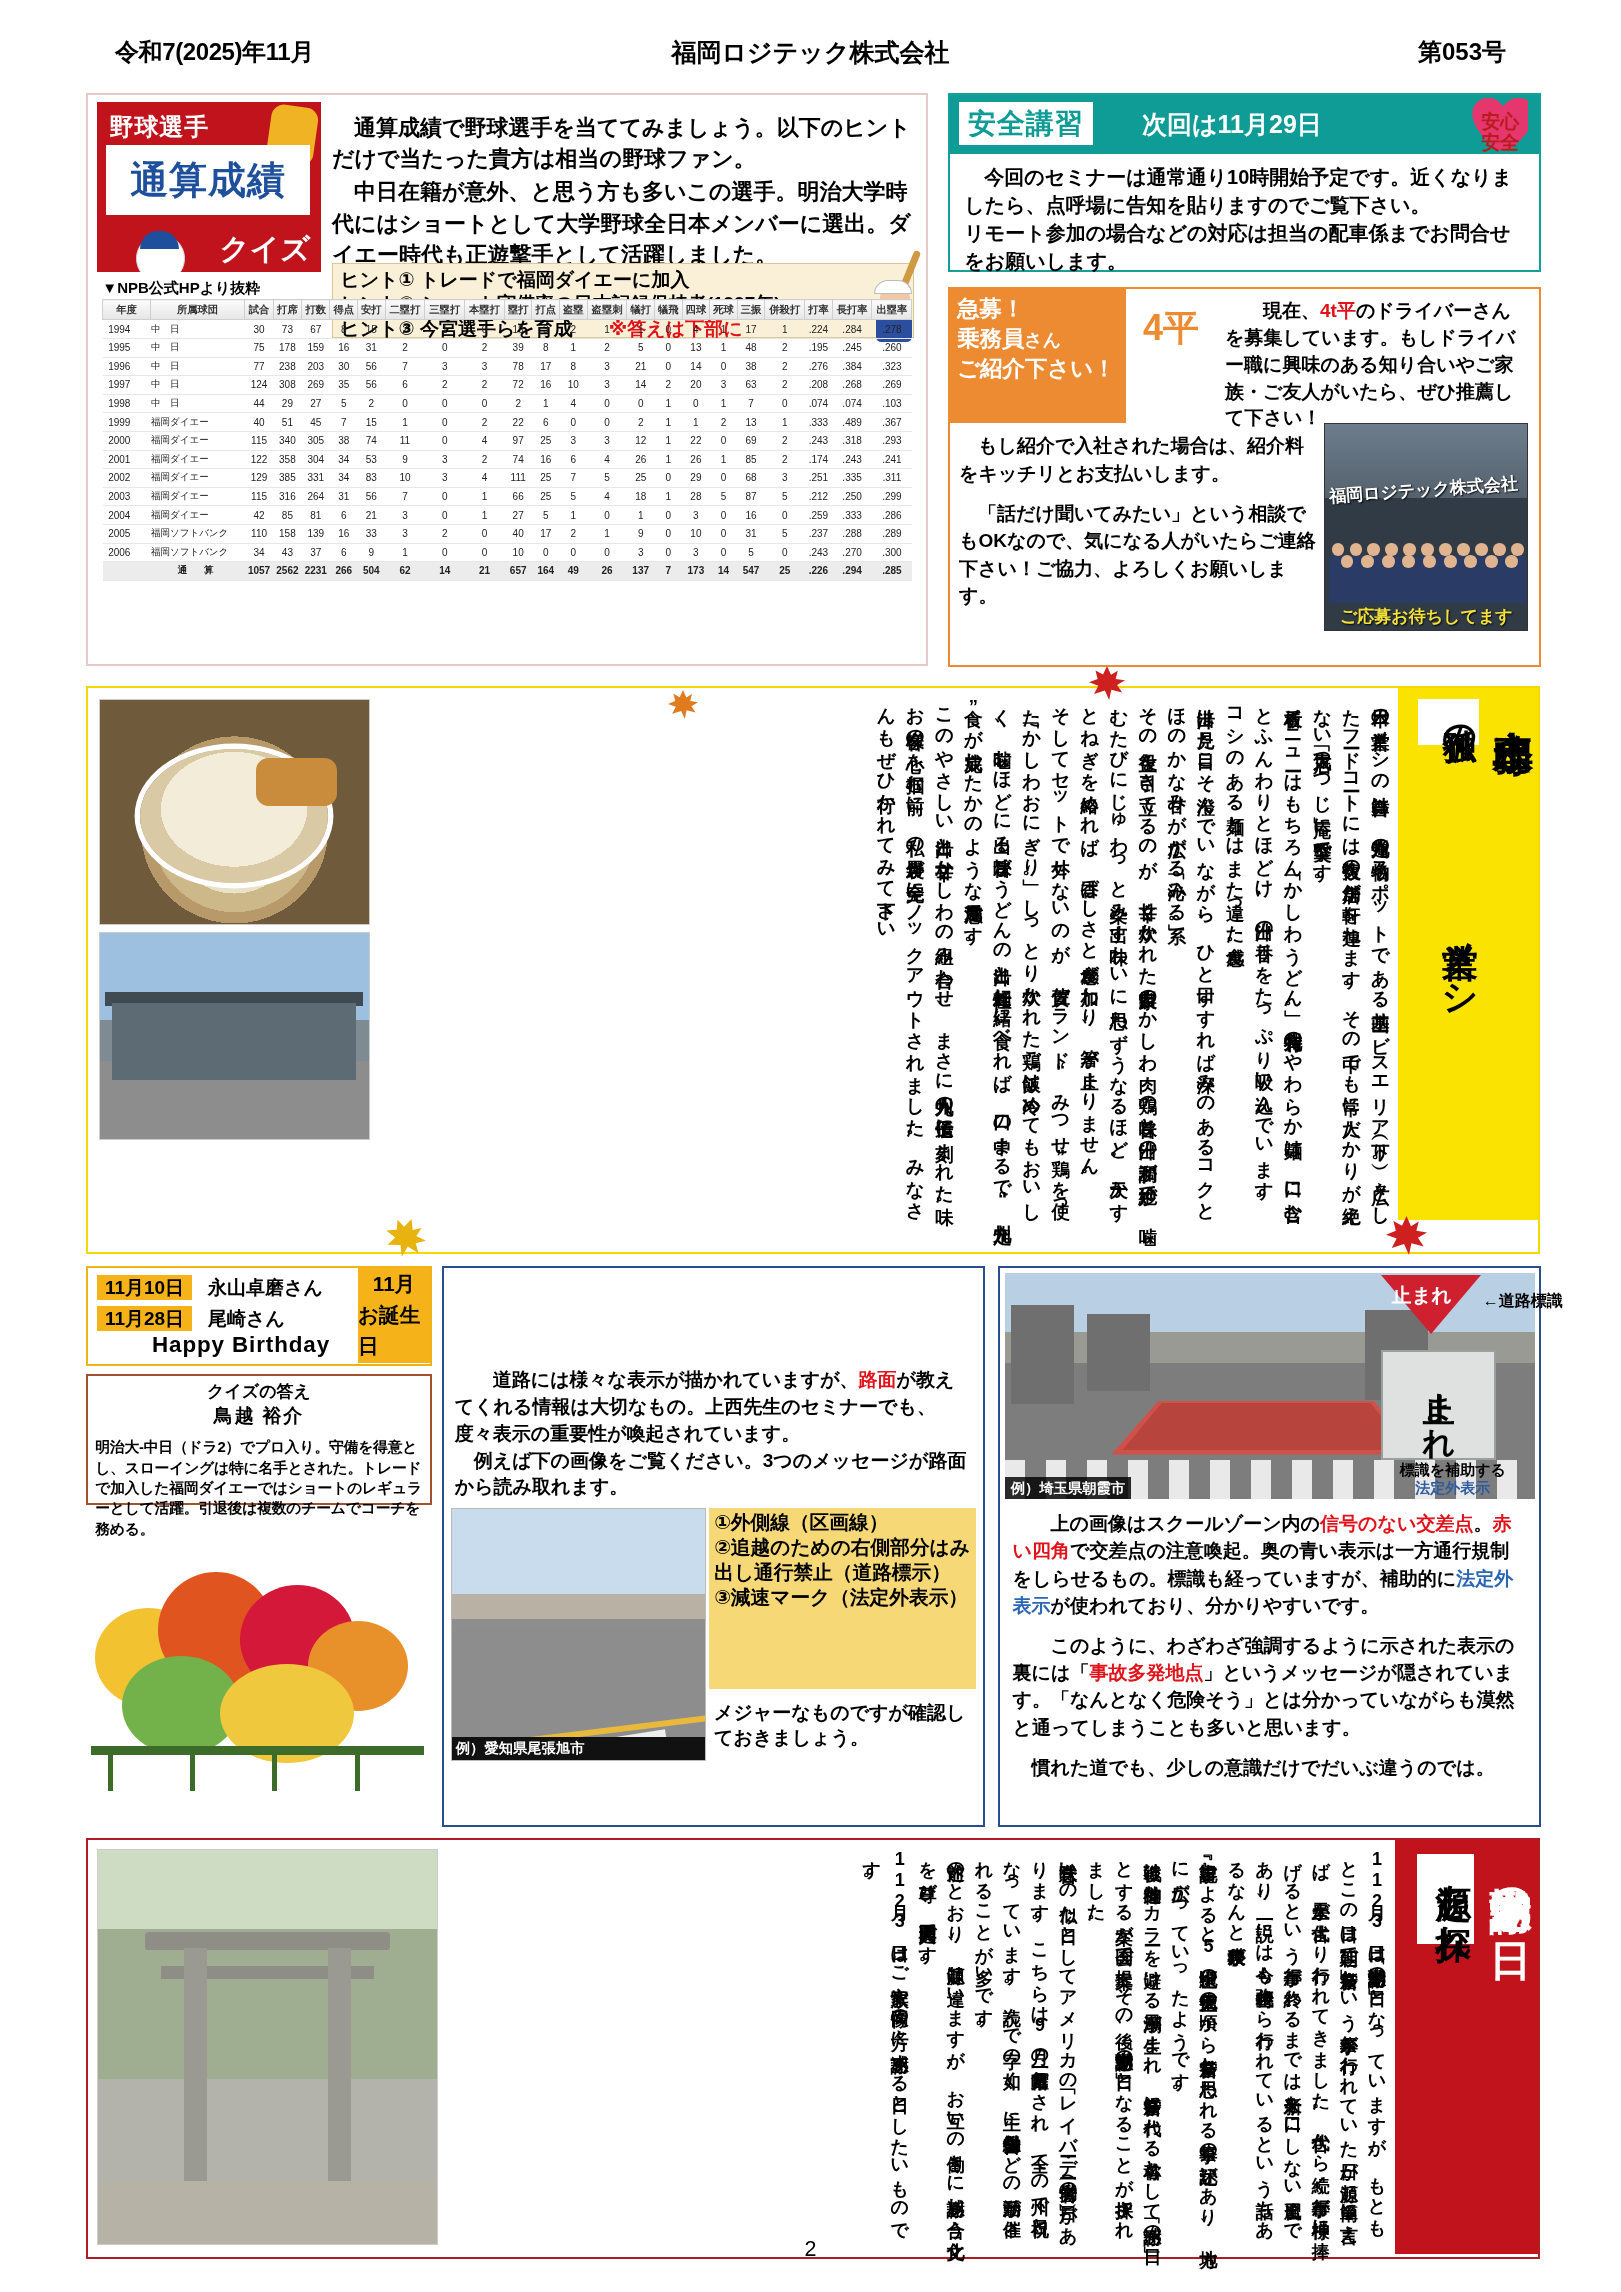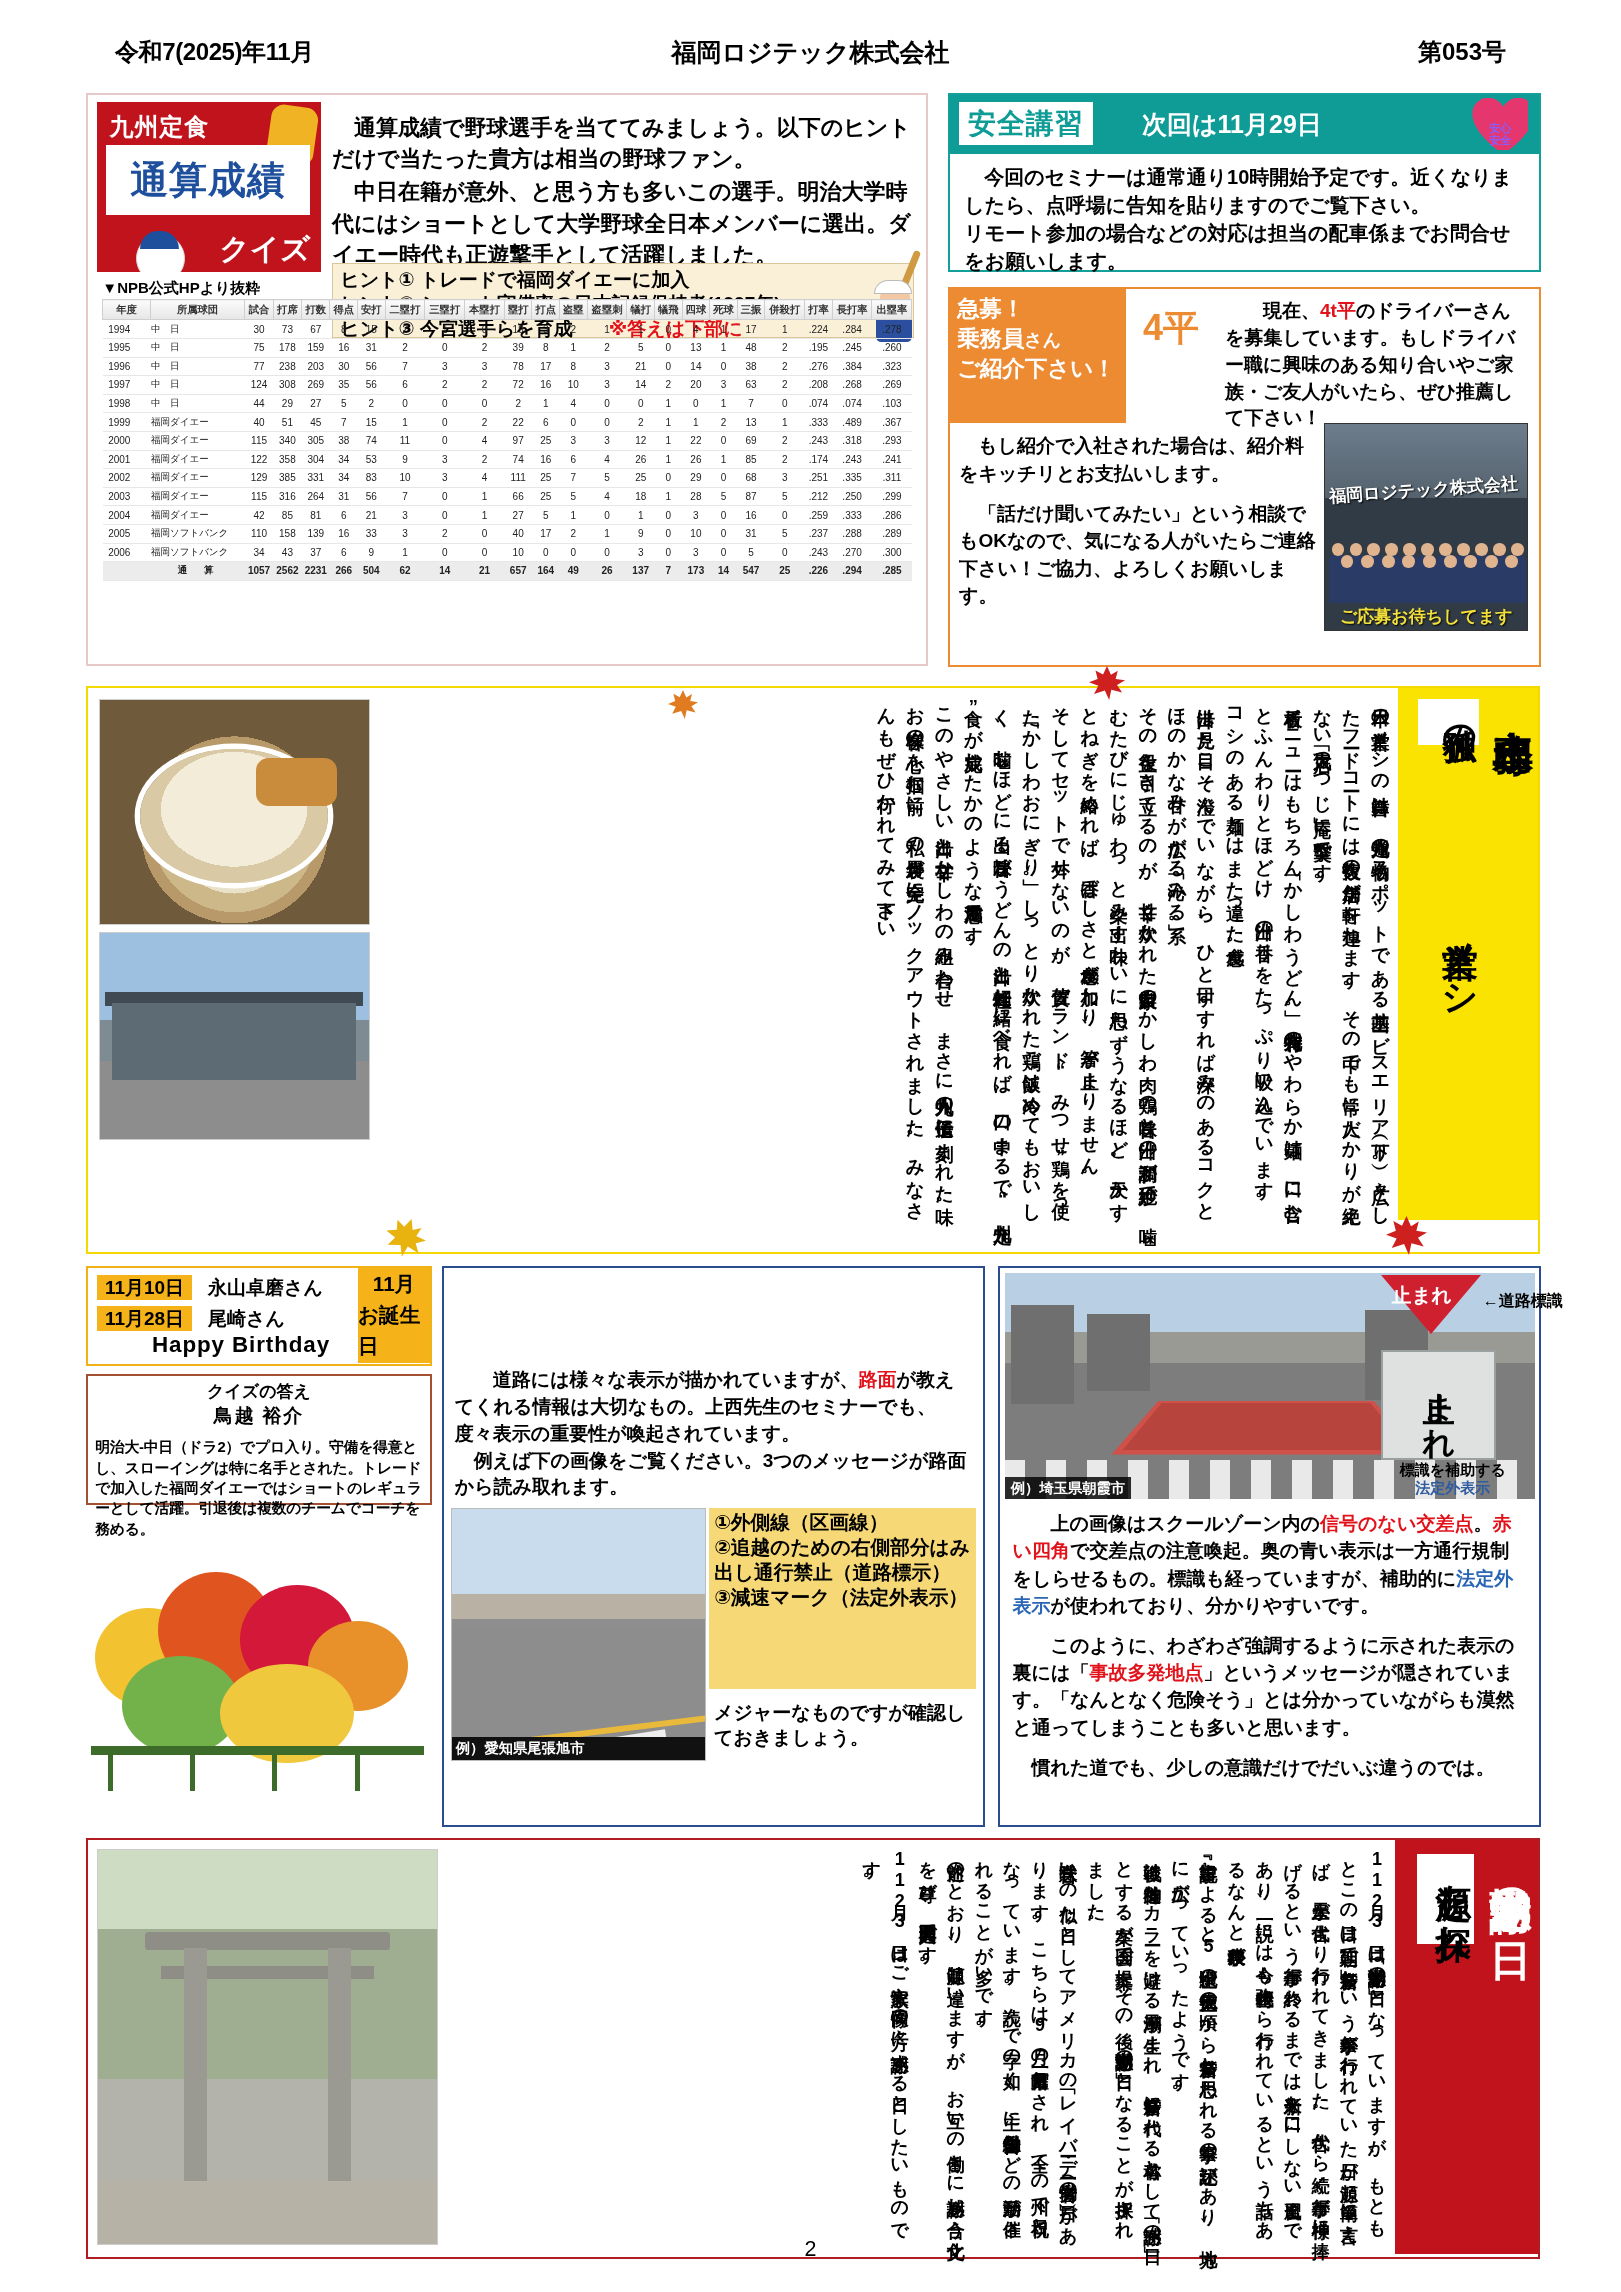--- a/index.html
+++ b/index.html
@@ -59,21 +59,21 @@
 
   
   #safety{left:948px;top:93px;width:593px;height:179px;border:2.7px solid #13a09a;background:#fff;}
   #safety-head{position:absolute;left:0;top:0;width:100%;height:59px;background:#0f9c96;}
   #safety-head .tag{position:absolute;left:9px;top:7.2px;height:43px;background:#fff;display:flex;align-items:center;padding:0 9px;}
   #safety-head .tag span{color:#0f9c96;font-size:28px;font-weight:bold;letter-spacing:0.9px;}
   #safety-head .next{position:absolute;left:192px;top:12.5px;color:#fff;font-size:25px;font-weight:bold;}
   #safety-heart{position:absolute;right:10.7px;top:2.7px;width:56px;height:52px;}
   #safety-heart .h{position:absolute;inset:0;background:#e5376e;
      clip-path:path("M31 57 C 8 40, 0 26, 0 16 C 0 6, 8 0, 16 0 C 23 0, 29 5, 31 9 C 33 5, 39 0, 46 0 C 54 0, 62 6, 62 16 C 62 26, 54 40, 31 57 Z");}
-  #safety-heart .ht{position:absolute;left:0;top:24px;width:100%;text-align:center;color:#8b5cf6;font-size:11px;font-weight:bold;line-height:1.1;}
+  #safety-heart .ht{position:absolute;left:0;top:14px;width:100%;text-align:center;color:#b91c1c;font-size:19px;font-weight:bold;line-height:1.1;}
   #safety-body{position:absolute;left:0;top:63px;width:100%;padding:5.4px 14.3px 0 14.3px;box-sizing:border-box;font-size:20px;line-height:1.4;font-weight:bold;}
   #safety-body p{margin:0;}
   #safety-body p.ind{text-indent:1em;}
 
   
   #recruit{left:948px;top:287px;width:593px;height:380px;border:2.7px solid #ed8b33;background:#fff;}
   #recruit-head{position:absolute;left:0;top:0;width:176px;height:134px;background:#ed8b33;color:#fff;
      font-size:22.4px;font-weight:bold;line-height:1.32;padding:5.4px 0 0 7.2px;box-sizing:border-box;}
   #recruit-head .sm{font-size:18px;}
   #recruit-4t{position:absolute;left:176px;top:5.4px;width:90px;height:68px;background:#fff;display:flex;align-items:center;justify-content:center;}
@@ -206,21 +206,21 @@
 
   <div class="masthead">
     <div class="mh-left">令和7(2025)年11月</div>
     <div class="mh-center">福岡ロジテック株式会社</div>
     <div class="mh-right">第053号</div>
   </div>
 
   <div class="box" id="quiz">
     <div id="quiz-banner">
       <div class="glove"></div>
-      <div class="t1">九州定食</div>
+      <div class="t1">野球選手</div>
       <div class="plate">
           <span>通算成績</span>
         </div>
       <div class="ball"></div>
       <div class="cap"></div>
       <div class="t3">クイズ</div>
     </div>
 
     <div id="quiz-intro">
       <p>通算成績で野球選手を当ててみましょう。以下のヒントだけで当たった貴方は相当の野球ファン。</p>

